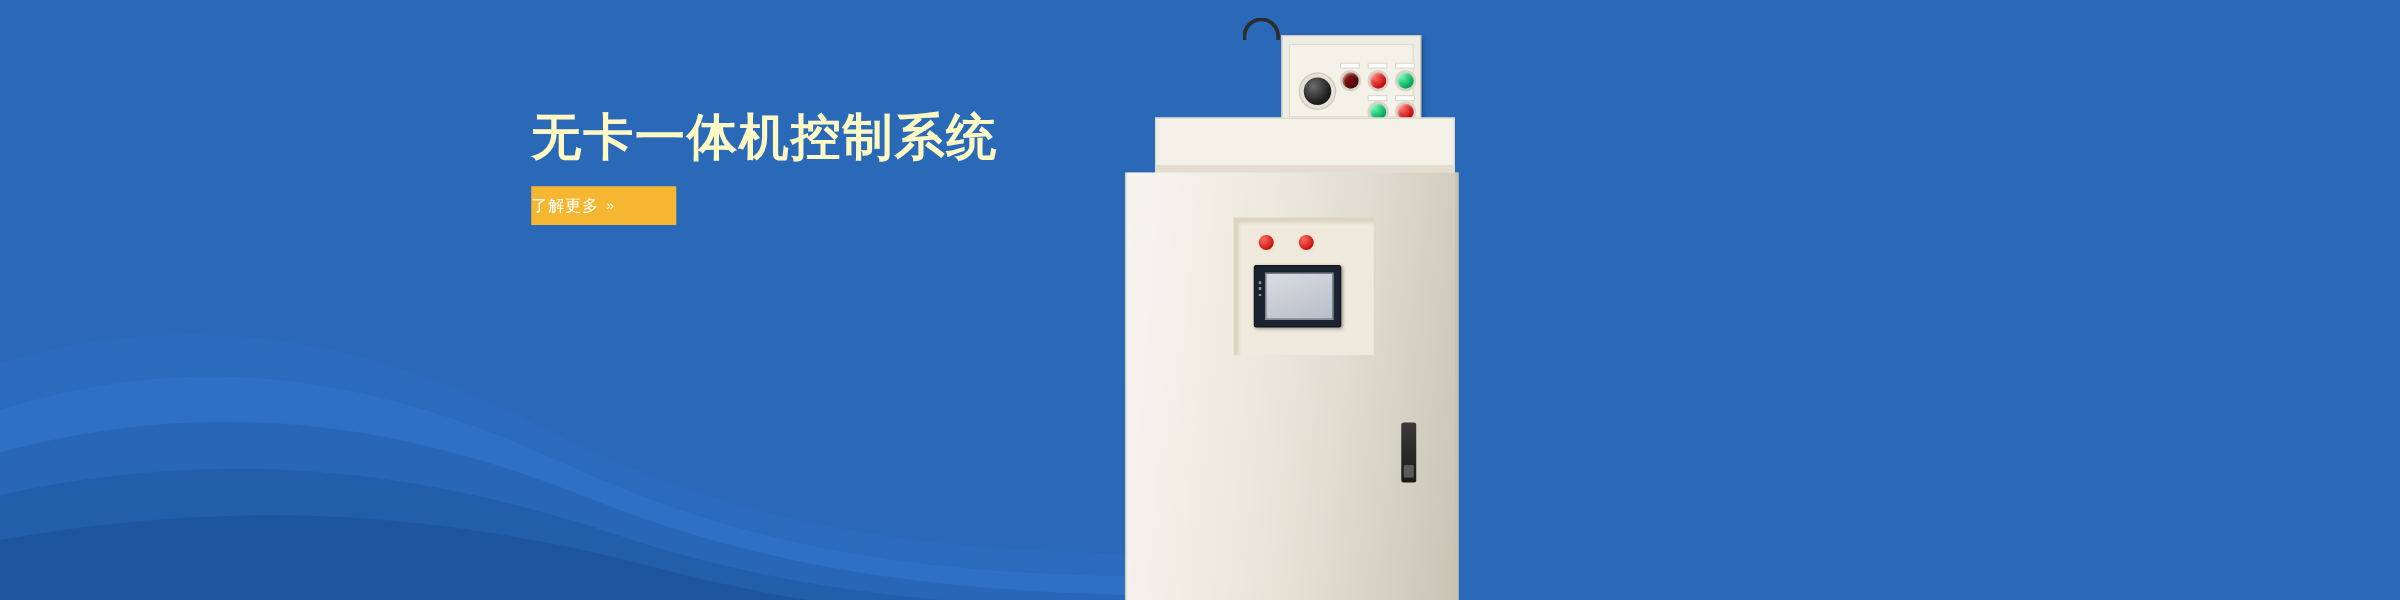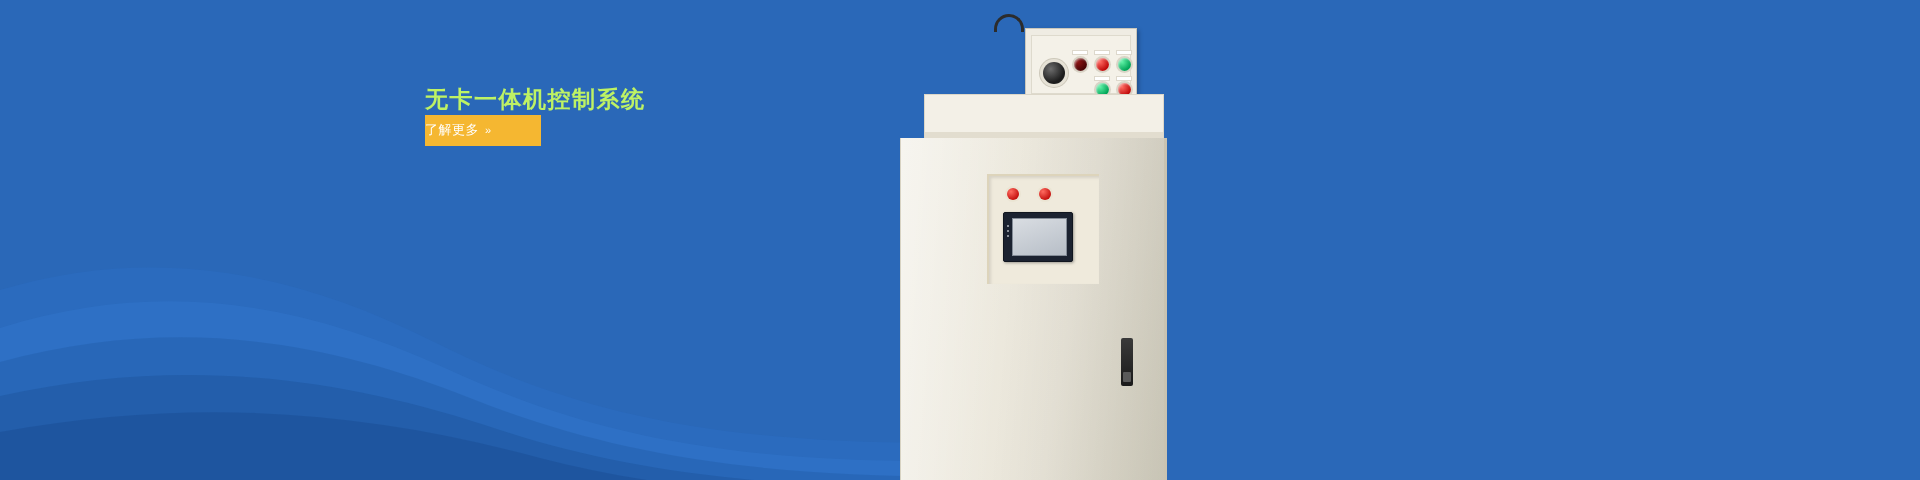--- a/index.html
+++ b/index.html
@@ -28,23 +28,23 @@
 
   
   .content {
     position:absolute;
     left:425px;
     top:86px;
     width:560px;
     z-index:5;
   }
   .hero-title {
-    font-size:23px;
+    font-size:40px;
     font-weight:bold;
-    color:#bef264;
+    color:#fef9c3;
     letter-spacing:1.5px;
     line-height:1.2;
     white-space:nowrap;
   }
   .feature-list {
     list-style:none;
     margin-top:39px;
   }
   .feature-item {
     display:flex;
@@ -65,21 +65,21 @@
     font-size:15px;
     color:#f2f6fb;
     letter-spacing:0.6px;
     line-height:1;
     white-space:nowrap;
   }
   .cta-button {
     display:inline-flex;
     align-items:center;
     justify-content:flex-start;
-    margin-top:1px;
+    margin-top:15px;
     width:116px;
     height:31px;
     background:#f5b731;
     color:#ffffff;
     font-size:13px;
     letter-spacing:0.5px;
     border:none;
     cursor:pointer;
     text-decoration:none;
   }

